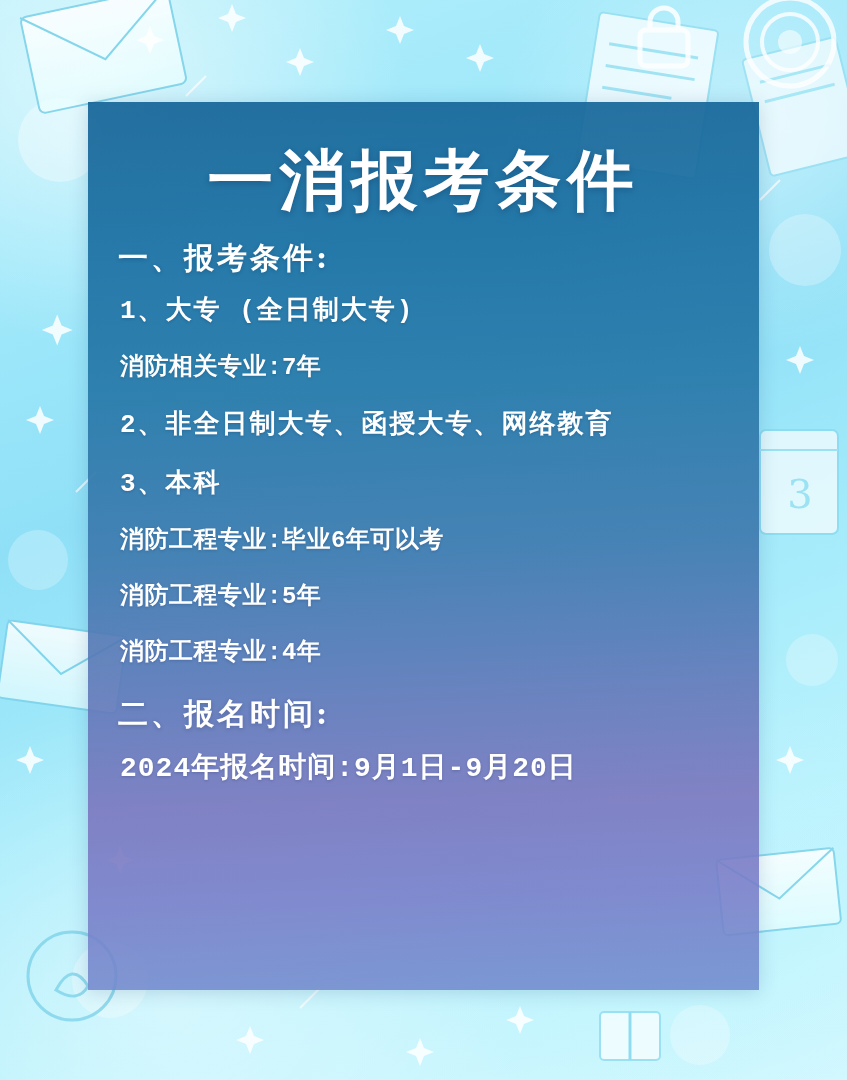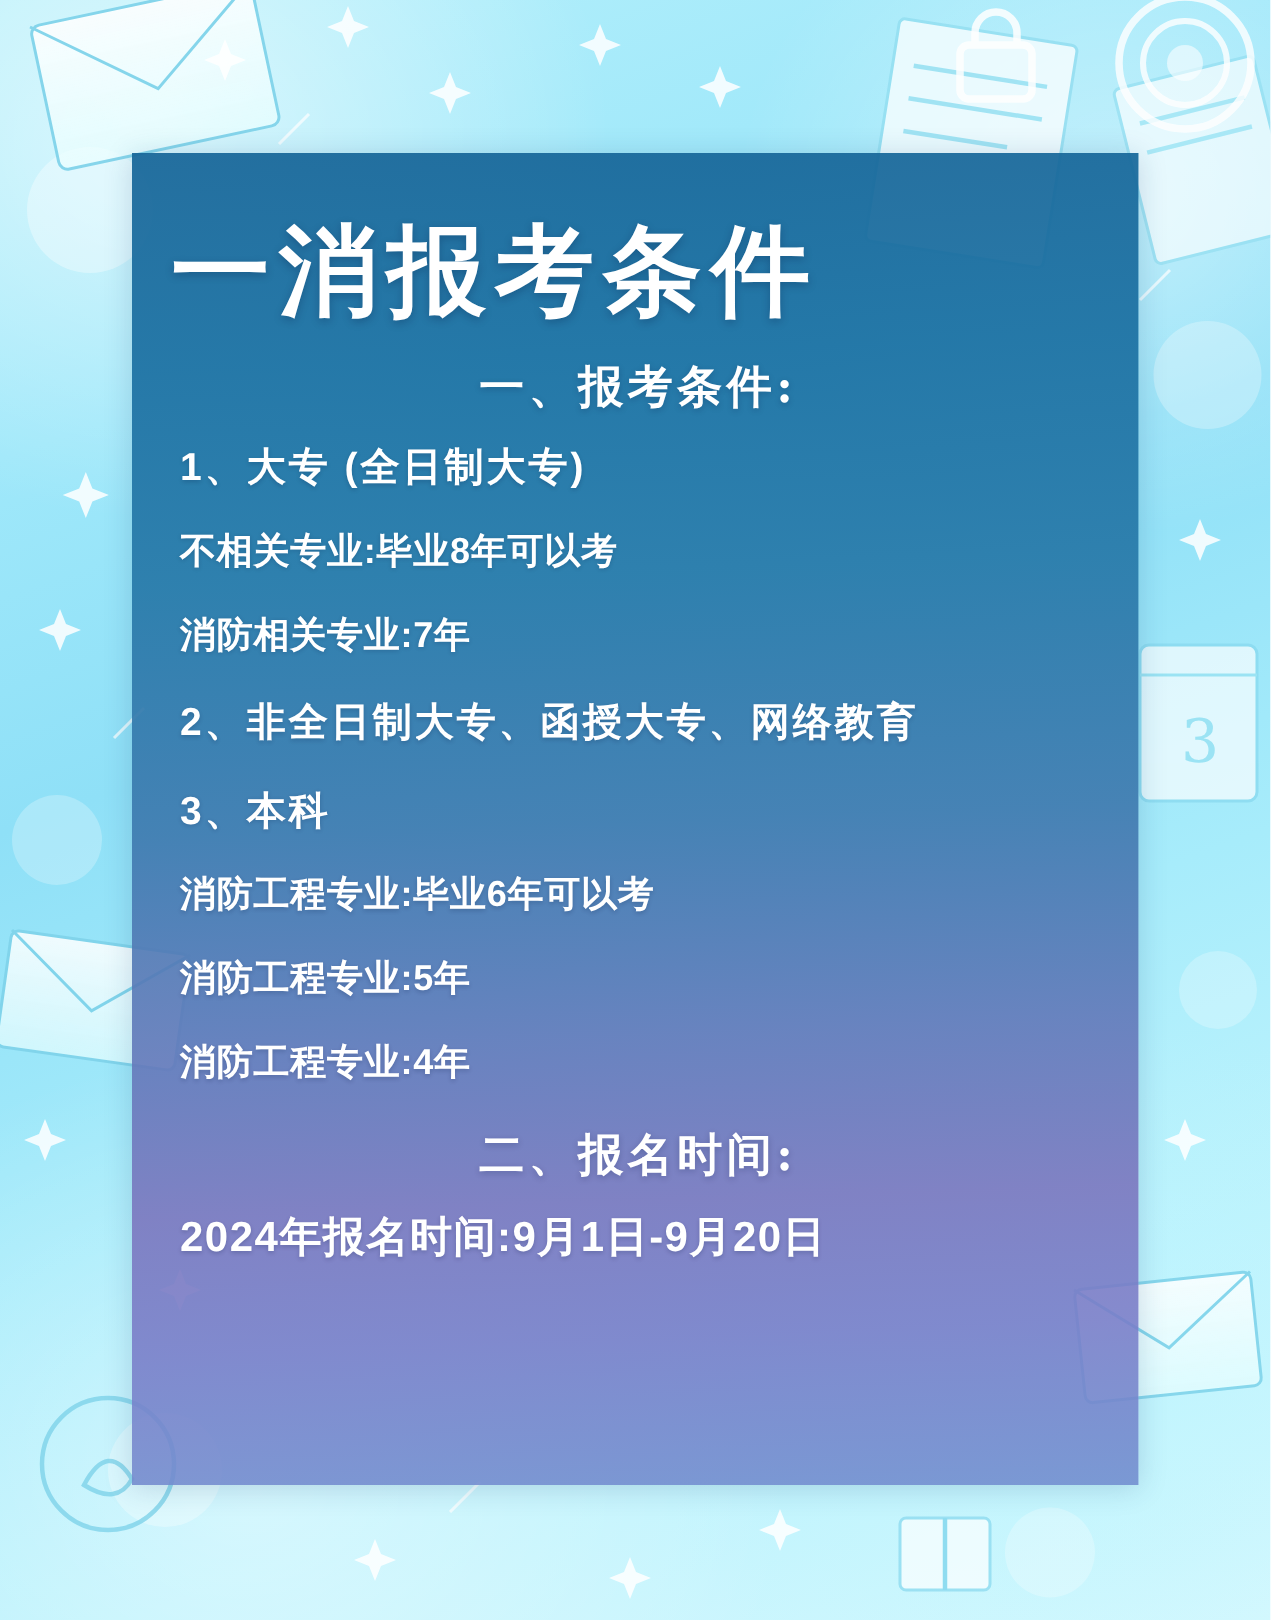--- a/index.html
+++ b/index.html
@@ -58,39 +58,38 @@
     padding: 24px 26px 10px 26px;
     overflow: hidden;
   }
 
   #title {
     font-family: "DejaVu Serif", "Liberation Serif", serif;
     font-weight: bold;
     font-size: 66px;
     line-height: 1.18;
     letter-spacing: 6px;
-    text-align: left;
+    text-align: center;
     margin: 16px 0 14px 0;
     color: #ffffff;
     text-shadow: 0 2px 6px rgba(0,20,60,0.25);
   }
 
   .section-head {
     font-family: "DejaVu Serif", "Liberation Serif", serif;
     font-weight: bold;
     font-size: 30px;
     letter-spacing: 3px;
     margin: 18px 0 16px 4px;
     color: #ffffff;
     text-shadow: 0 1px 4px rgba(0,20,60,0.22);
-    text-align: center;
   }
 
   .line {
-    font-family: Liberation Sans, sans-serif;
+    font-family: Liberation Mono, monospace;
     font-size: 25px;
     line-height: 1.25;
     margin: 0 0 26px 6px;
     color: #ffffff;
     letter-spacing: 1px;
     text-shadow: 0 1px 3px rgba(0,20,60,0.2);
   }
   .line.numbered {
     font-weight: bold;
     letter-spacing: 2px;
@@ -217,21 +216,20 @@
     </svg>
   </div>
 
   <div id="card">
     <h1 id="title">一消报考条件</h1>
 
     <div>
       <div class="section-head">一、报考条件:</div>
 
       <p class="line numbered">1、大专 (全日制大专)</p>
-      <p class="line sub">不相关专业:毕业8年可以考</p>
       <p class="line sub">消防相关专业:7年</p>
       <p class="line numbered">2、非全日制大专、函授大专、网络教育</p>
       <p class="line numbered">3、本科</p>
       <p class="line sub">消防工程专业:毕业6年可以考</p>
       <p class="line sub">消防工程专业:5年</p>
       <p class="line sub last">消防工程专业:4年</p>
     </div>
 
     <div>
       <div class="section-head second">二、报名时间:</div>

